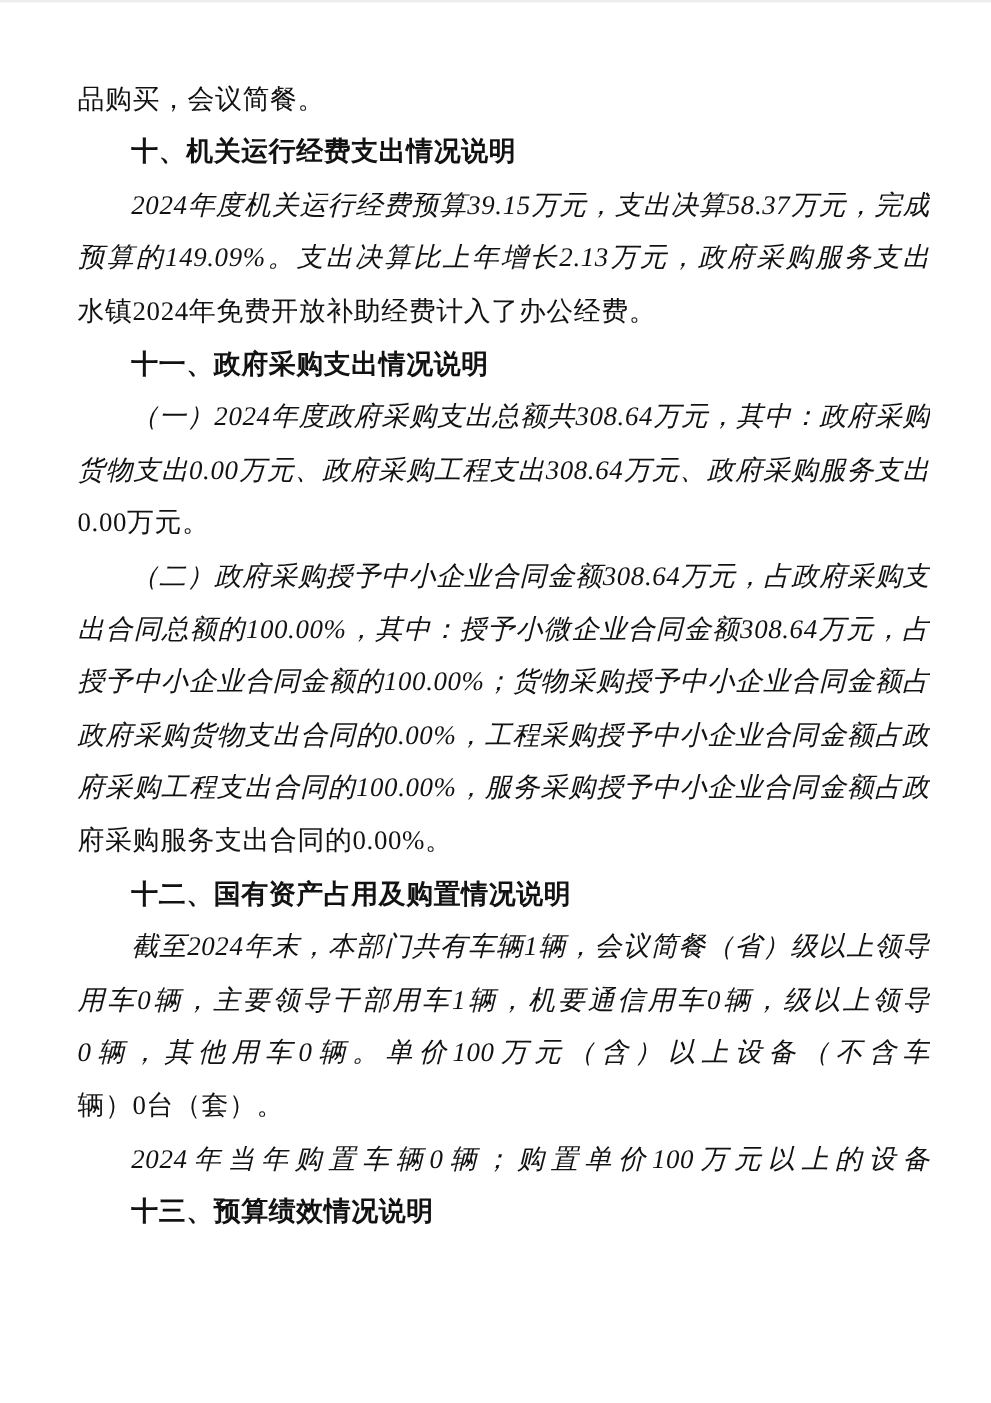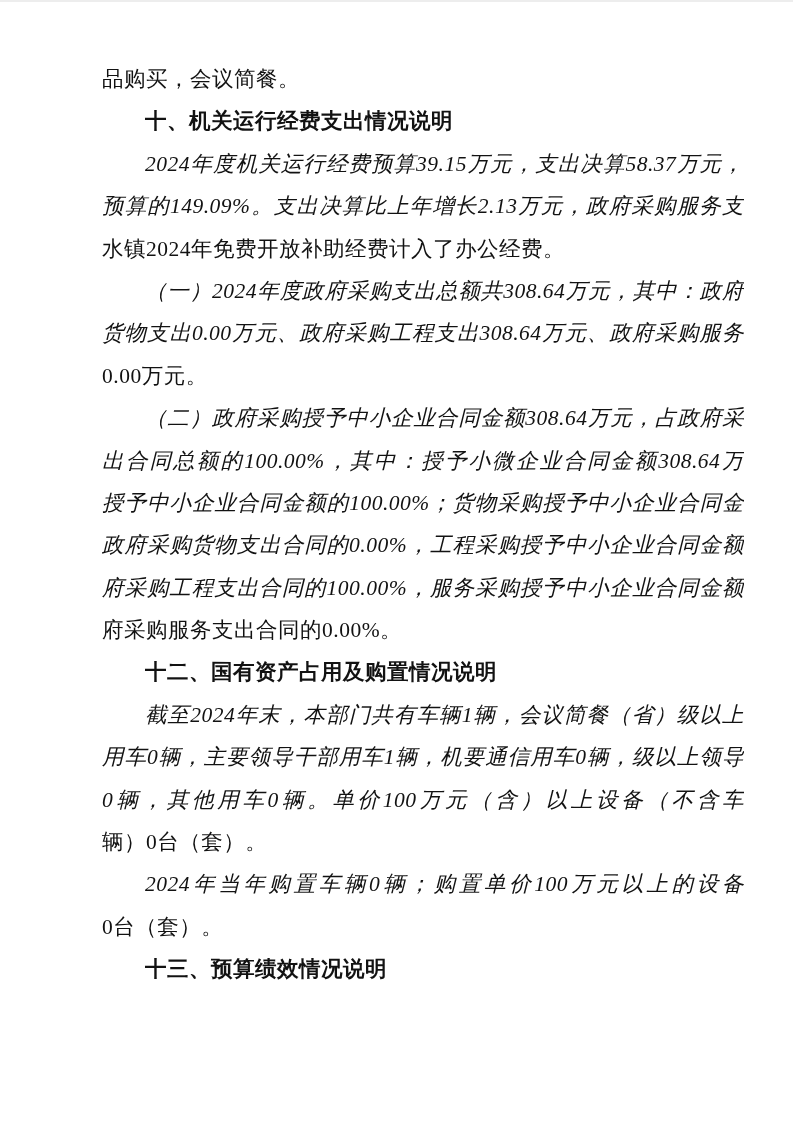--- a/index.html
+++ b/index.html
@@ -23,21 +23,20 @@
     left: 62px;
     top: 56px;
     width: 682px;
   }
   .line {
     font-size: 21.5px;
     line-height: 42.4px;
     height: 42.4px;
     letter-spacing: 0.5px;
     overflow: hidden;
-    margin-left: 40px;
   }
   
   .j {
     text-align: justify;
     text-align-last: justify;
     -moz-text-align-last: justify;
     text-justify: inter-character;
     font-style: italic;
   }
   
@@ -58,34 +57,34 @@
 <div class="page">
   <div class="content">
 
     <div class="line">品购买，会议简餐。</div>
 
     <div class="line heading">十、机关运行经费支出情况说明</div>
     <div class="line ind j">2024年度机关运行经费预算39.15万元，支出决算58.37万元，完成</div>
     <div class="line j">预算的149.09%。支出决算比上年增长2.13万元，政府采购服务支出</div>
     <div class="line">水镇2024年免费开放补助经费计入了办公经费。</div>
 
+    <div class="line heading">十一、政府采购支出情况说明</div>
     <div class="line ind j">（一）2024年度政府采购支出总额共308.64万元，其中：政府采购</div>
     <div class="line j">货物支出0.00万元、政府采购工程支出308.64万元、政府采购服务支出</div>
     <div class="line">0.00万元。</div>
     <div class="line ind j">（二）政府采购授予中小企业合同金额308.64万元，占政府采购支</div>
     <div class="line j">出合同总额的100.00%，其中：授予小微企业合同金额308.64万元，占</div>
     <div class="line j">授予中小企业合同金额的100.00%；货物采购授予中小企业合同金额占</div>
     <div class="line j">政府采购货物支出合同的0.00%，工程采购授予中小企业合同金额占政</div>
     <div class="line j">府采购工程支出合同的100.00%，服务采购授予中小企业合同金额占政</div>
     <div class="line">府采购服务支出合同的0.00%。</div>
 
     <div class="line heading">十二、国有资产占用及购置情况说明</div>
     <div class="line ind j">截至2024年末，本部门共有车辆1辆，会议简餐（省）级以上领导</div>
     <div class="line j">用车0辆，主要领导干部用车1辆，机要通信用车0辆，级以上领导</div>
     <div class="line j">0辆，其他用车0辆。单价100万元（含）以上设备（不含车</div>
     <div class="line">辆）0台（套）。</div>
     <div class="line ind j">2024年当年购置车辆0辆；购置单价100万元以上的设备</div>
-    <div class="line">0台（套）。</div>
 
     <div class="line heading">十三、预算绩效情况说明</div>
 
   </div>
 </div>
 
 </body></html>

